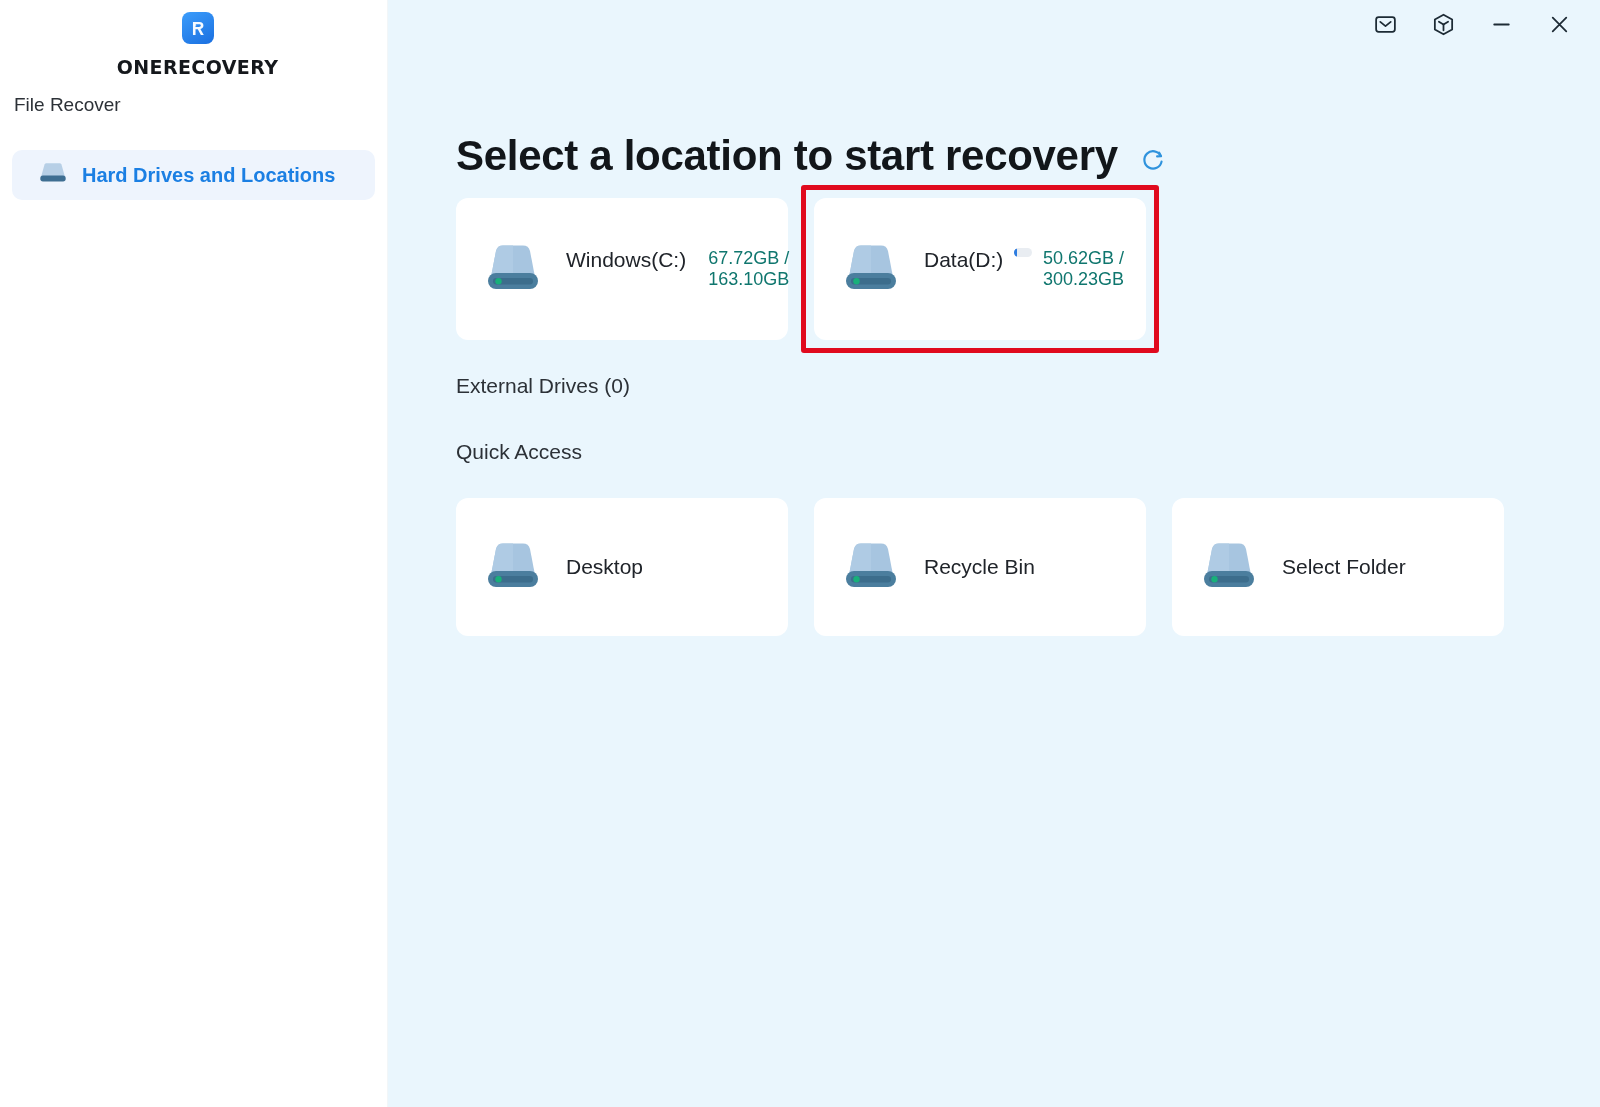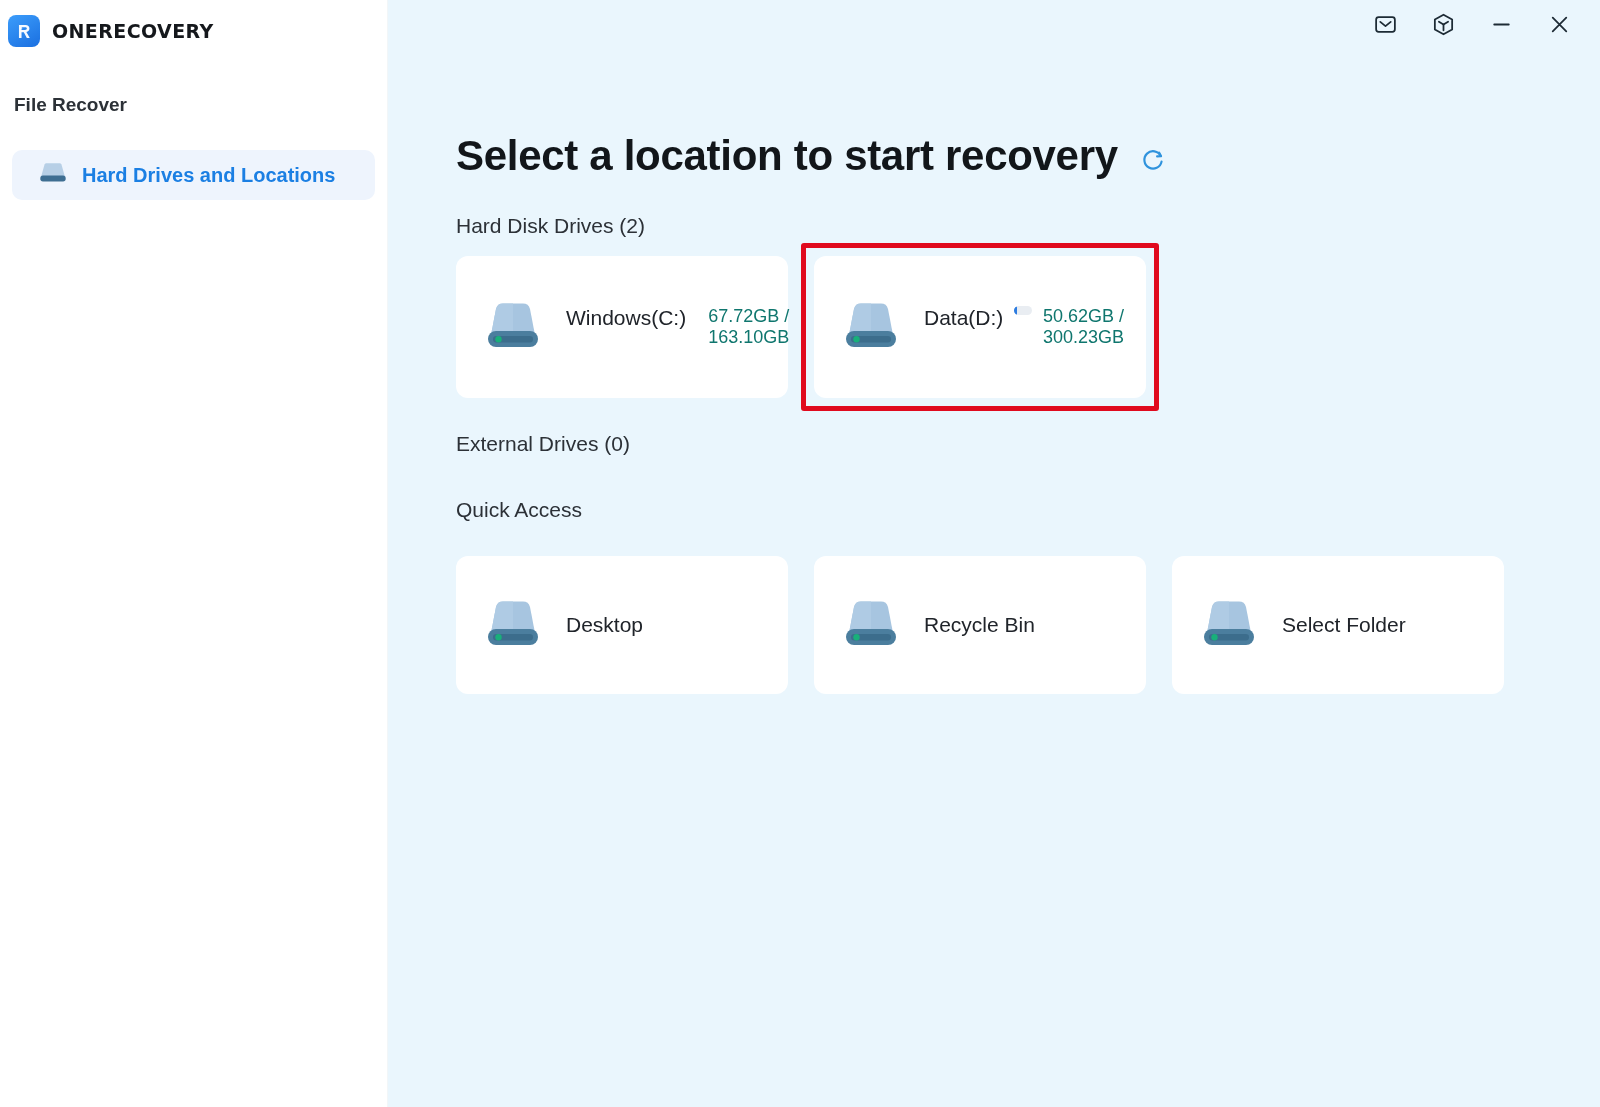--- a/index.html
+++ b/index.html
@@ -26,40 +26,41 @@
     flex: 0 0 388px;
     position: relative;
     border-right: 1px solid #f2f6f8;
   }
   .brand {
     display: flex;
     align-items: center;
     gap: 12px;
     padding: 12px 0 0 8px;
     height: 50px;
+    flex-direction: column;
   }
   .logo-box {
     width: 32px; height: 32px;
     border-radius: 8px;
     background: linear-gradient(150deg, #3c9dfb 0%, #1a6fe0 100%);
     display: flex; align-items: center; justify-content: center;
     flex: 0 0 32px;
   }
   .brand-name {
     font-size: 19px;
     font-weight: bold;
     letter-spacing: 0.4px;
     color: #15181c;
     font-family: "DejaVu Sans", sans-serif;
   }
   .nav-section-title {
     margin: 44px 0 0 14px;
     font-size: 19px;
     color: #2c3137;
-    font-weight: bold;
+    font-weight: normal;
   }
   .nav-item {
     margin: 34px 12px 0 12px;
     height: 50px;
     border-radius: 10px;
     background: #eef4fd;
     display: flex;
     align-items: center;
     gap: 14px;
     padding-left: 26px;
@@ -231,21 +232,20 @@
         <h1 class="page-title">Select a location to start recovery</h1>
         <span class="refresh-btn">
           <svg width="26" height="26" viewBox="0 0 24 24" fill="none" stroke="#2f93dd" stroke-width="2">
             <path d="M19.2 9.2 A8 8 0 1 0 19.9 14.4" stroke-linecap="round"></path>
             <path d="M19.6 4.6 L19.6 9.5 L14.7 9.5" stroke-linecap="round" stroke-linejoin="round" opacity="0"></path>
             <path d="M17.6 6.1 L19.4 9.4 L15.8 9.6" stroke-linecap="round" stroke-linejoin="round"></path>
           </svg>
         </span>
       </div>
 
-      <div class="group-label">Hard Disk Drives (2)</div>
 
       <div class="drive-row">
 
         <div class="drive-card">
           <span>
             <svg width="62" height="60" viewBox="0 0 62 60" aria-hidden="true">
               <path d="M14 14 C15 10.4 17.4 8.6 21 8.6 L41 8.6 C44.6 8.6 47 10.4 48 14 L53 40 L9 40 Z" fill="#a7c5e0"></path>
               <path d="M14 14 C15 10.4 17.4 8.6 21 8.6 L31 8.6 L31 40 L9 40 Z" fill="#afcbe4"></path>
               <rect x="6" y="36" width="50" height="16" rx="8" fill="#4b7e9e"></rect>
               <rect x="11" y="41" width="40" height="6.4" rx="3.2" fill="#3c6d8c"></rect>

